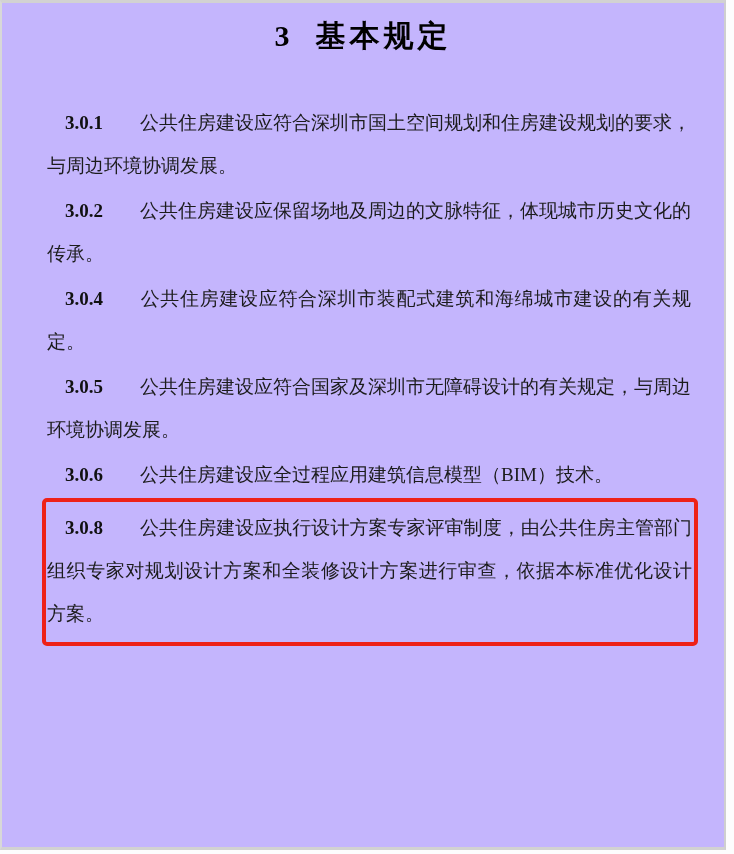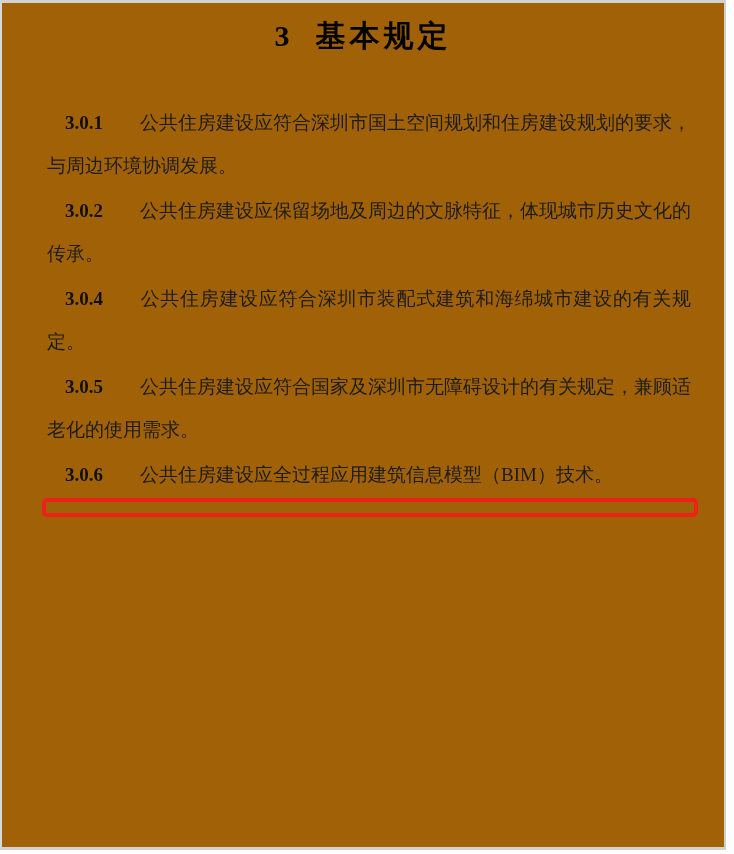--- a/index.html
+++ b/index.html
@@ -13,21 +13,21 @@
     position: relative;
     font-family: "Liberation Serif", "DejaVu Serif", serif;
   }
   .page {
     position: absolute;
     left: 0;
     top: 0;
     width: 726px;
     height: 850px;
     box-sizing: border-box;
-    background: #a16207;
+    background: #c4b5fd;
     border-top: 3px solid #d2d2d2;
     border-left: 2px solid #d8d8d8;
     border-right: 2px solid #cfcfcf;
     border-bottom: 3px solid #d2d2d2;
     overflow: hidden;
   }
   .doc-title {
     margin: 14px 0 0 0;
     text-align: center;
     font-size: 30px;
@@ -74,21 +74,22 @@
 
   <div class="content">
     <div id="clauses-main">
   <p class="clause"><b class="num">3.0.1</b><span class="txt">公共住房建设应符合深圳市国土空间规划和住房建设规划的要求，与周边环境协调发展。</span></p>
 
   <p class="clause"><b class="num">3.0.2</b><span class="txt">公共住房建设应保留场地及周边的文脉特征，体现城市历史文化的传承。</span></p>
 
 
   <p class="clause"><b class="num">3.0.4</b><span class="txt">公共住房建设应符合深圳市装配式建筑和海绵城市建设的有关规定。</span></p>
 
-  <p class="clause"><b class="num">3.0.5</b><span class="txt">公共住房建设应符合国家及深圳市无障碍设计的有关规定，兼顾适老化的使用需求。</span></p>
+  <p class="clause"><b class="num">3.0.5</b><span class="txt">公共住房建设应符合国家及深圳市无障碍设计的有关规定，与周边环境协调发展。</span></p>
 
   <p class="clause"><b class="num">3.0.6</b><span class="txt">公共住房建设应全过程应用建筑信息模型（BIM）技术。</span></p>
 </div>
     <div id="clauses-highlighted" class="highlight-box" style="border-color: rgb(238, 33, 24);">
 
+  <p class="clause"><b class="num">3.0.8</b><span class="txt">公共住房建设应执行设计方案专家评审制度，由公共住房主管部门组织专家对规划设计方案和全装修设计方案进行审查，依据本标准优化设计方案。</span></p>
 </div>
   </div>
 </div>
 
 </body></html>

